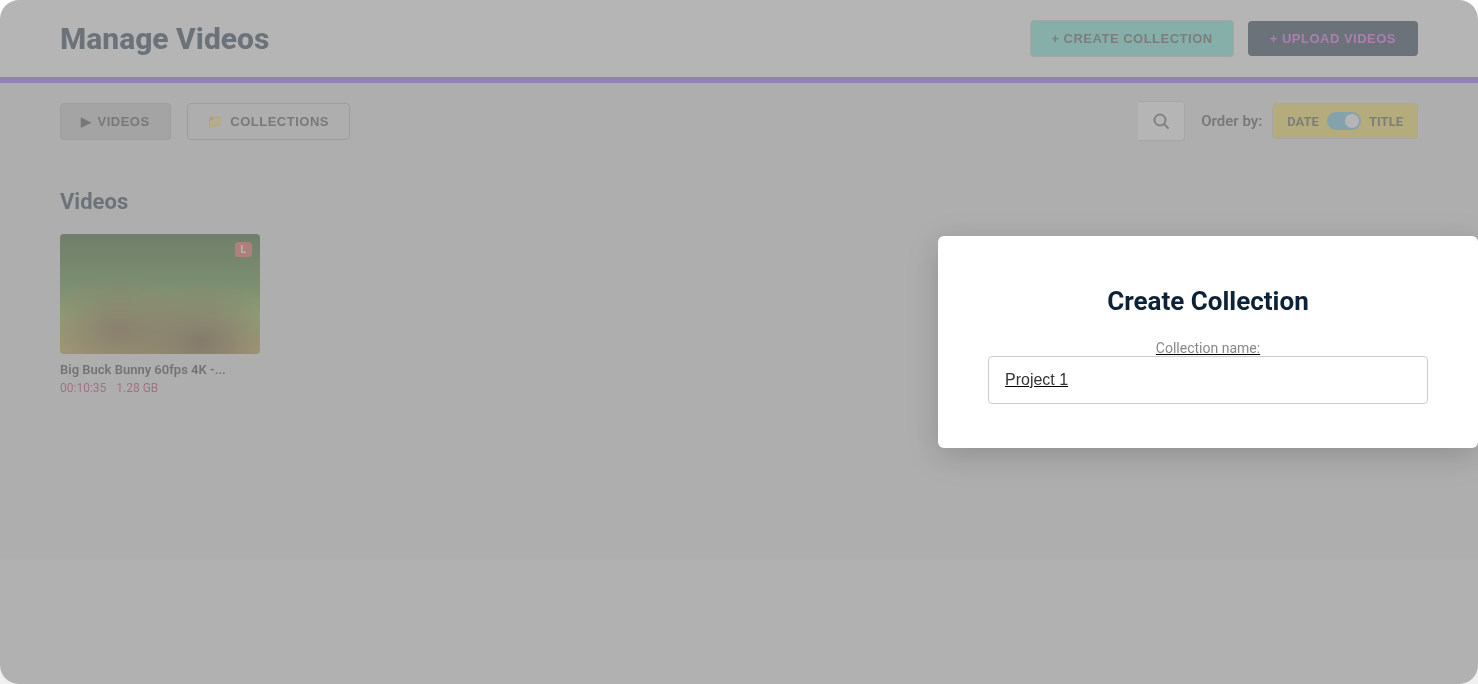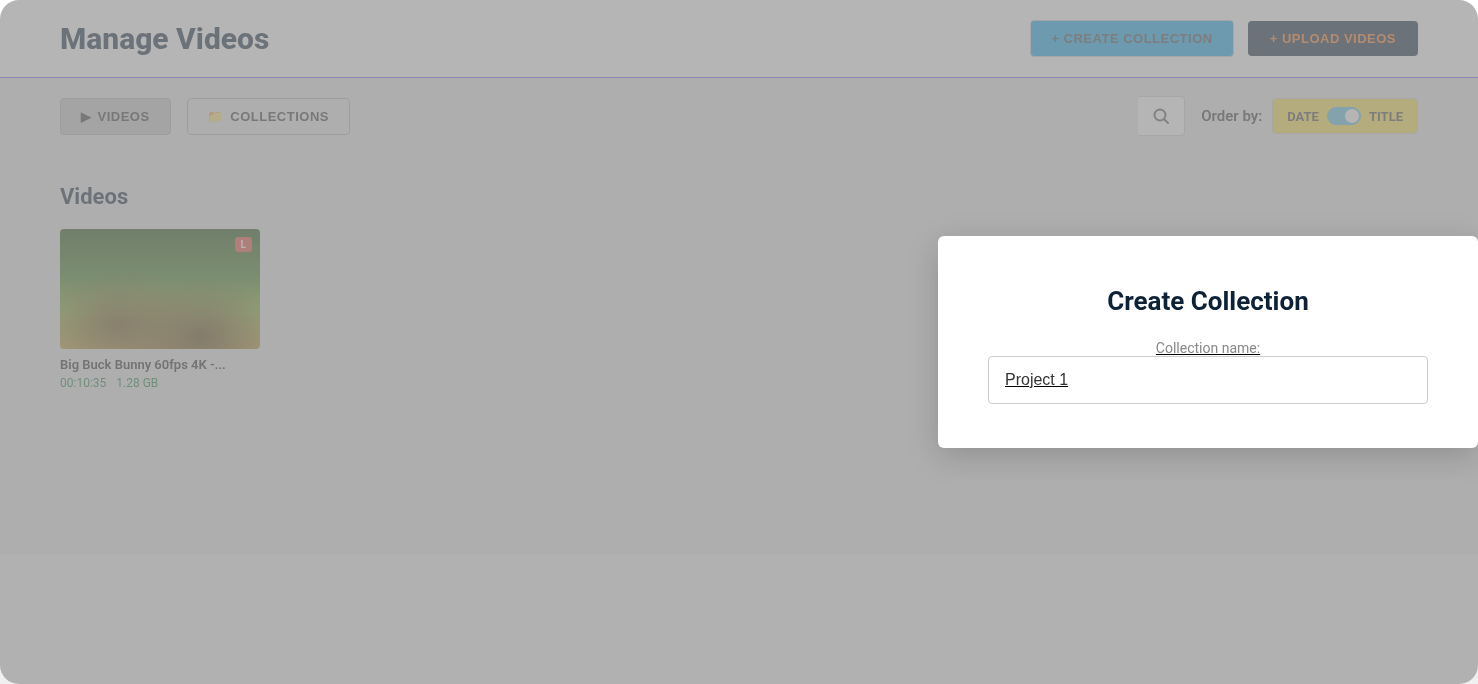--- a/index.html
+++ b/index.html
@@ -10,51 +10,51 @@
       position: relative;
     }
 
     
     .header {
       background: #fff;
       padding: 20px 60px;
       display: flex;
       align-items: center;
       justify-content: space-between;
-      border-bottom: 1px solid #8b5cf6;
+      border-bottom: 6px solid #8b5cf6;
     }
     .page-title {
       font-size: 30px;
       font-weight: 800;
       color: #0d2137;
     }
     .header-actions {
       display: flex;
       gap: 14px;
       align-items: center;
     }
     .btn-create-collection {
-      background: #0ea5e9;
+      background: #5eead4;
       border: 1px solid #ccc;
       border-radius: 4px;
       padding: 10px 20px;
       font-size: 13px;
       font-weight: 600;
       color: #444;
       cursor: pointer;
       letter-spacing: 0.5px;
     }
     .btn-upload-videos {
       background: #0d2137;
       border: none;
       border-radius: 4px;
       padding: 10px 22px;
       font-size: 13px;
       font-weight: 700;
-      color: #f97316;
+      color: #d946ef;
       cursor: pointer;
       letter-spacing: 0.5px;
     }
 
     
     .toolbar {
       background: #e8e8e8;
       padding: 18px 60px;
       display: flex;
       align-items: center;
@@ -207,21 +207,21 @@
       padding: 8px 0 4px;
     }
     .video-name {
       font-size: 13px;
       font-weight: 600;
       color: #222;
       margin-bottom: 4px;
     }
     .video-meta {
       font-size: 12px;
-      color: #15803d;
+      color: #be185d;
       display: flex;
       gap: 10px;
     }
 
     
     .overlay {
       position: fixed;
       inset: 0;
       background: rgba(150,150,150,0.7);
       display: flex;

